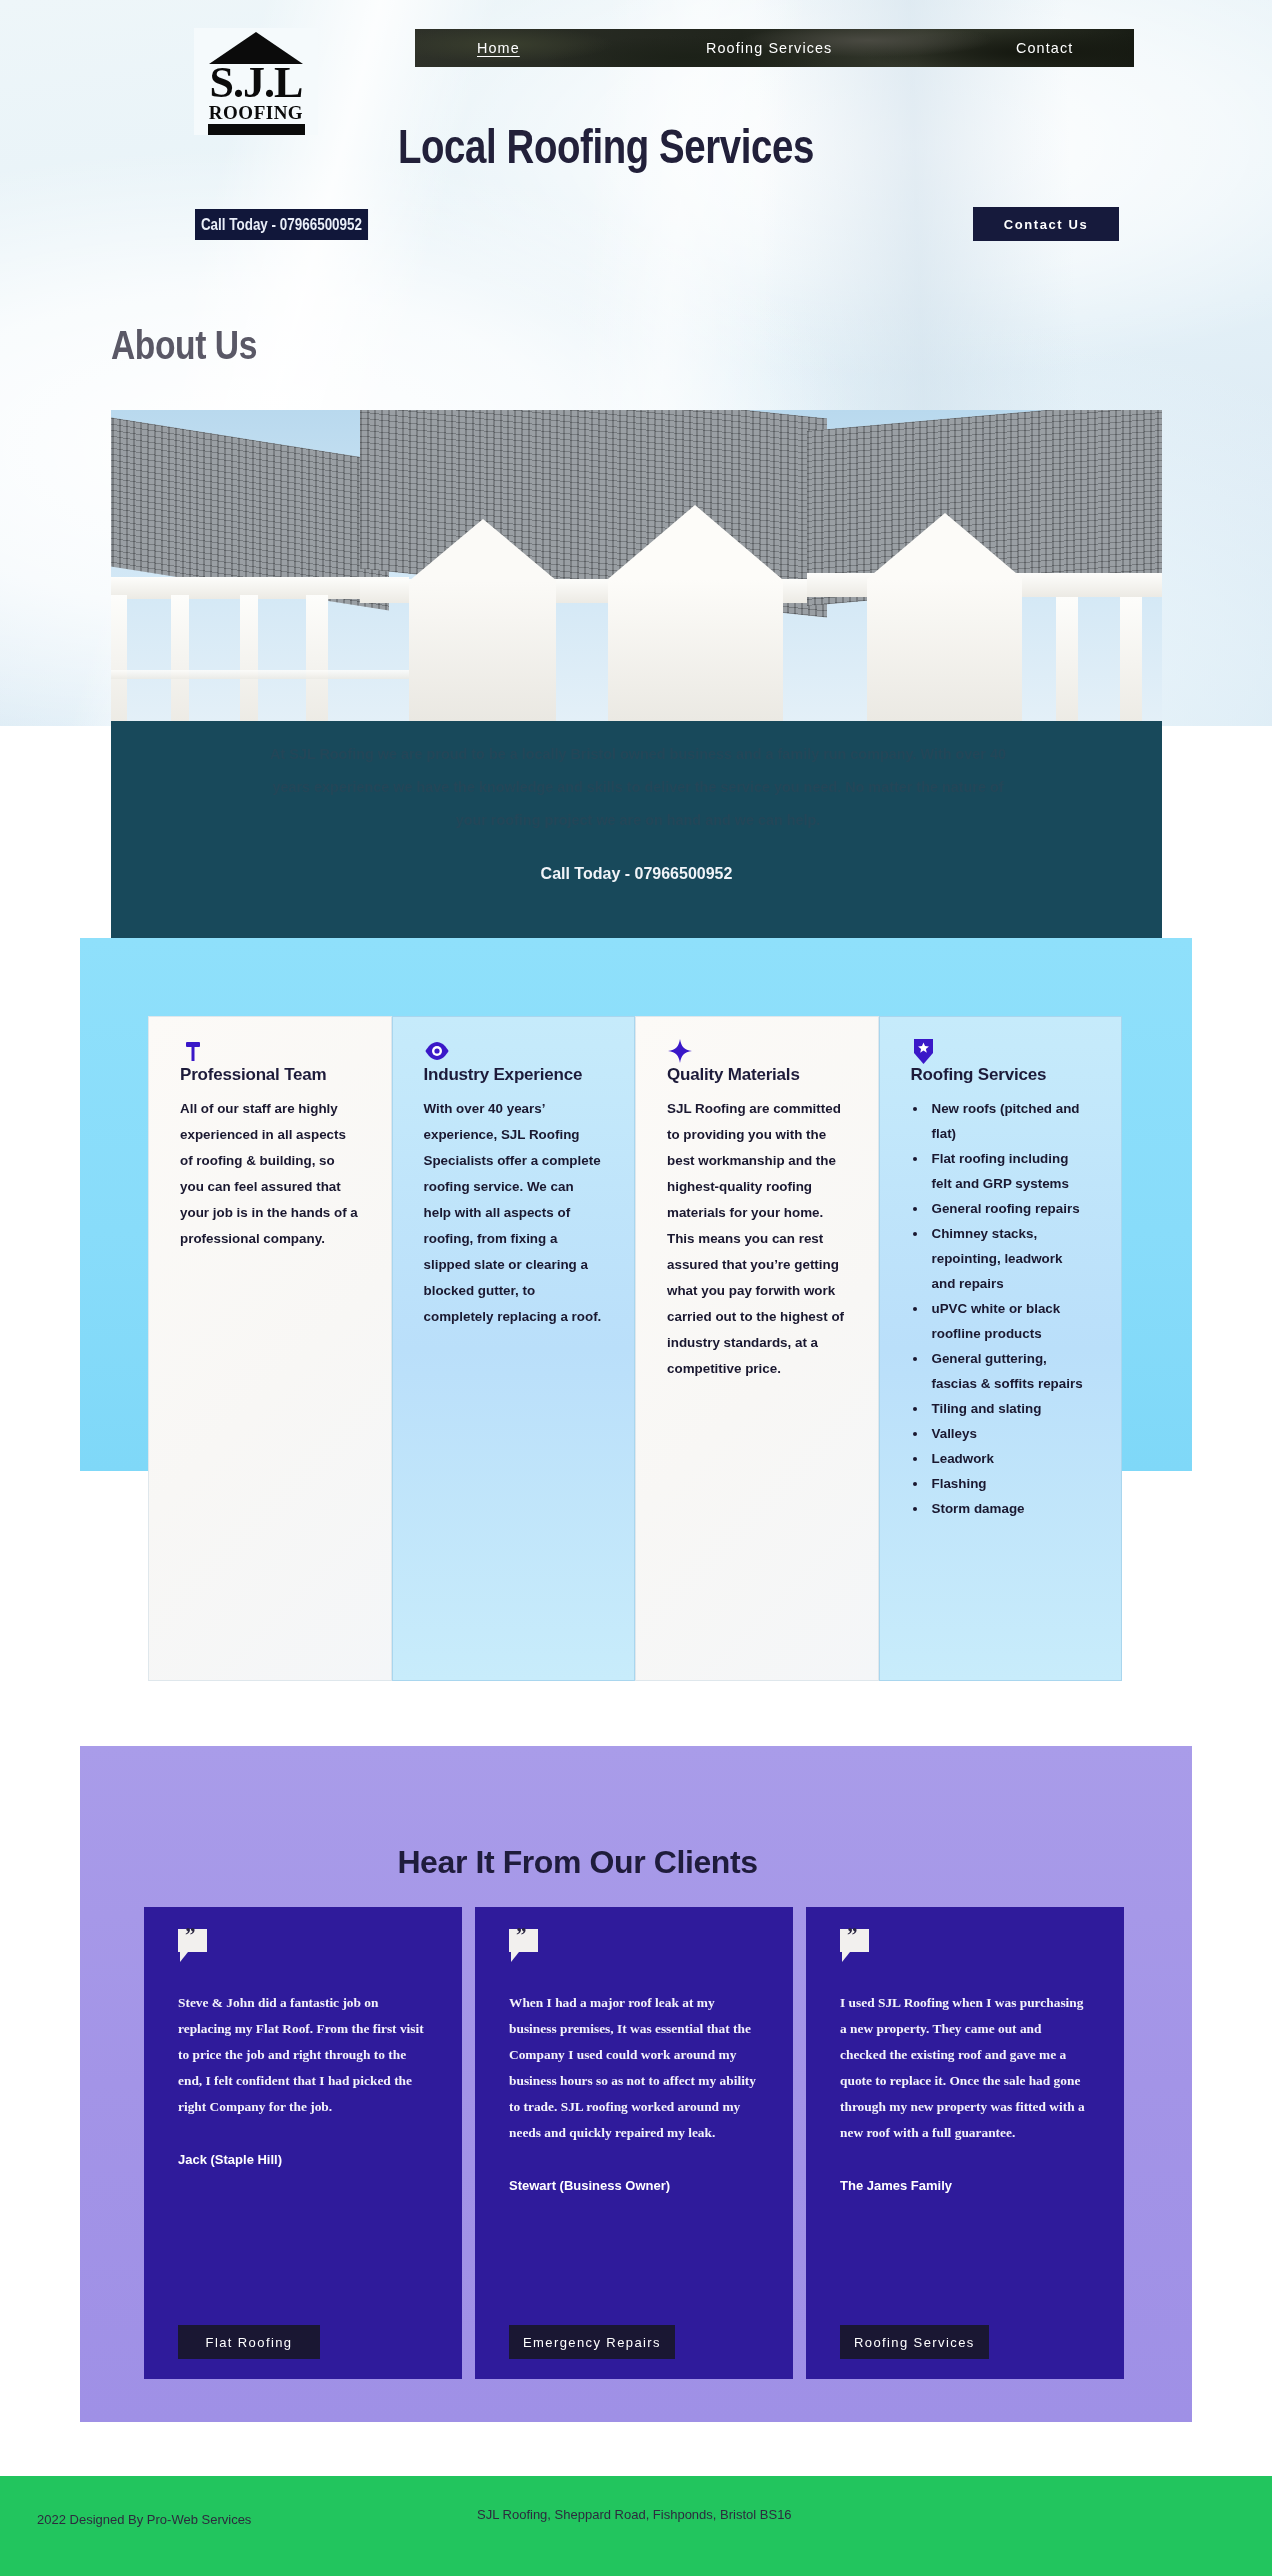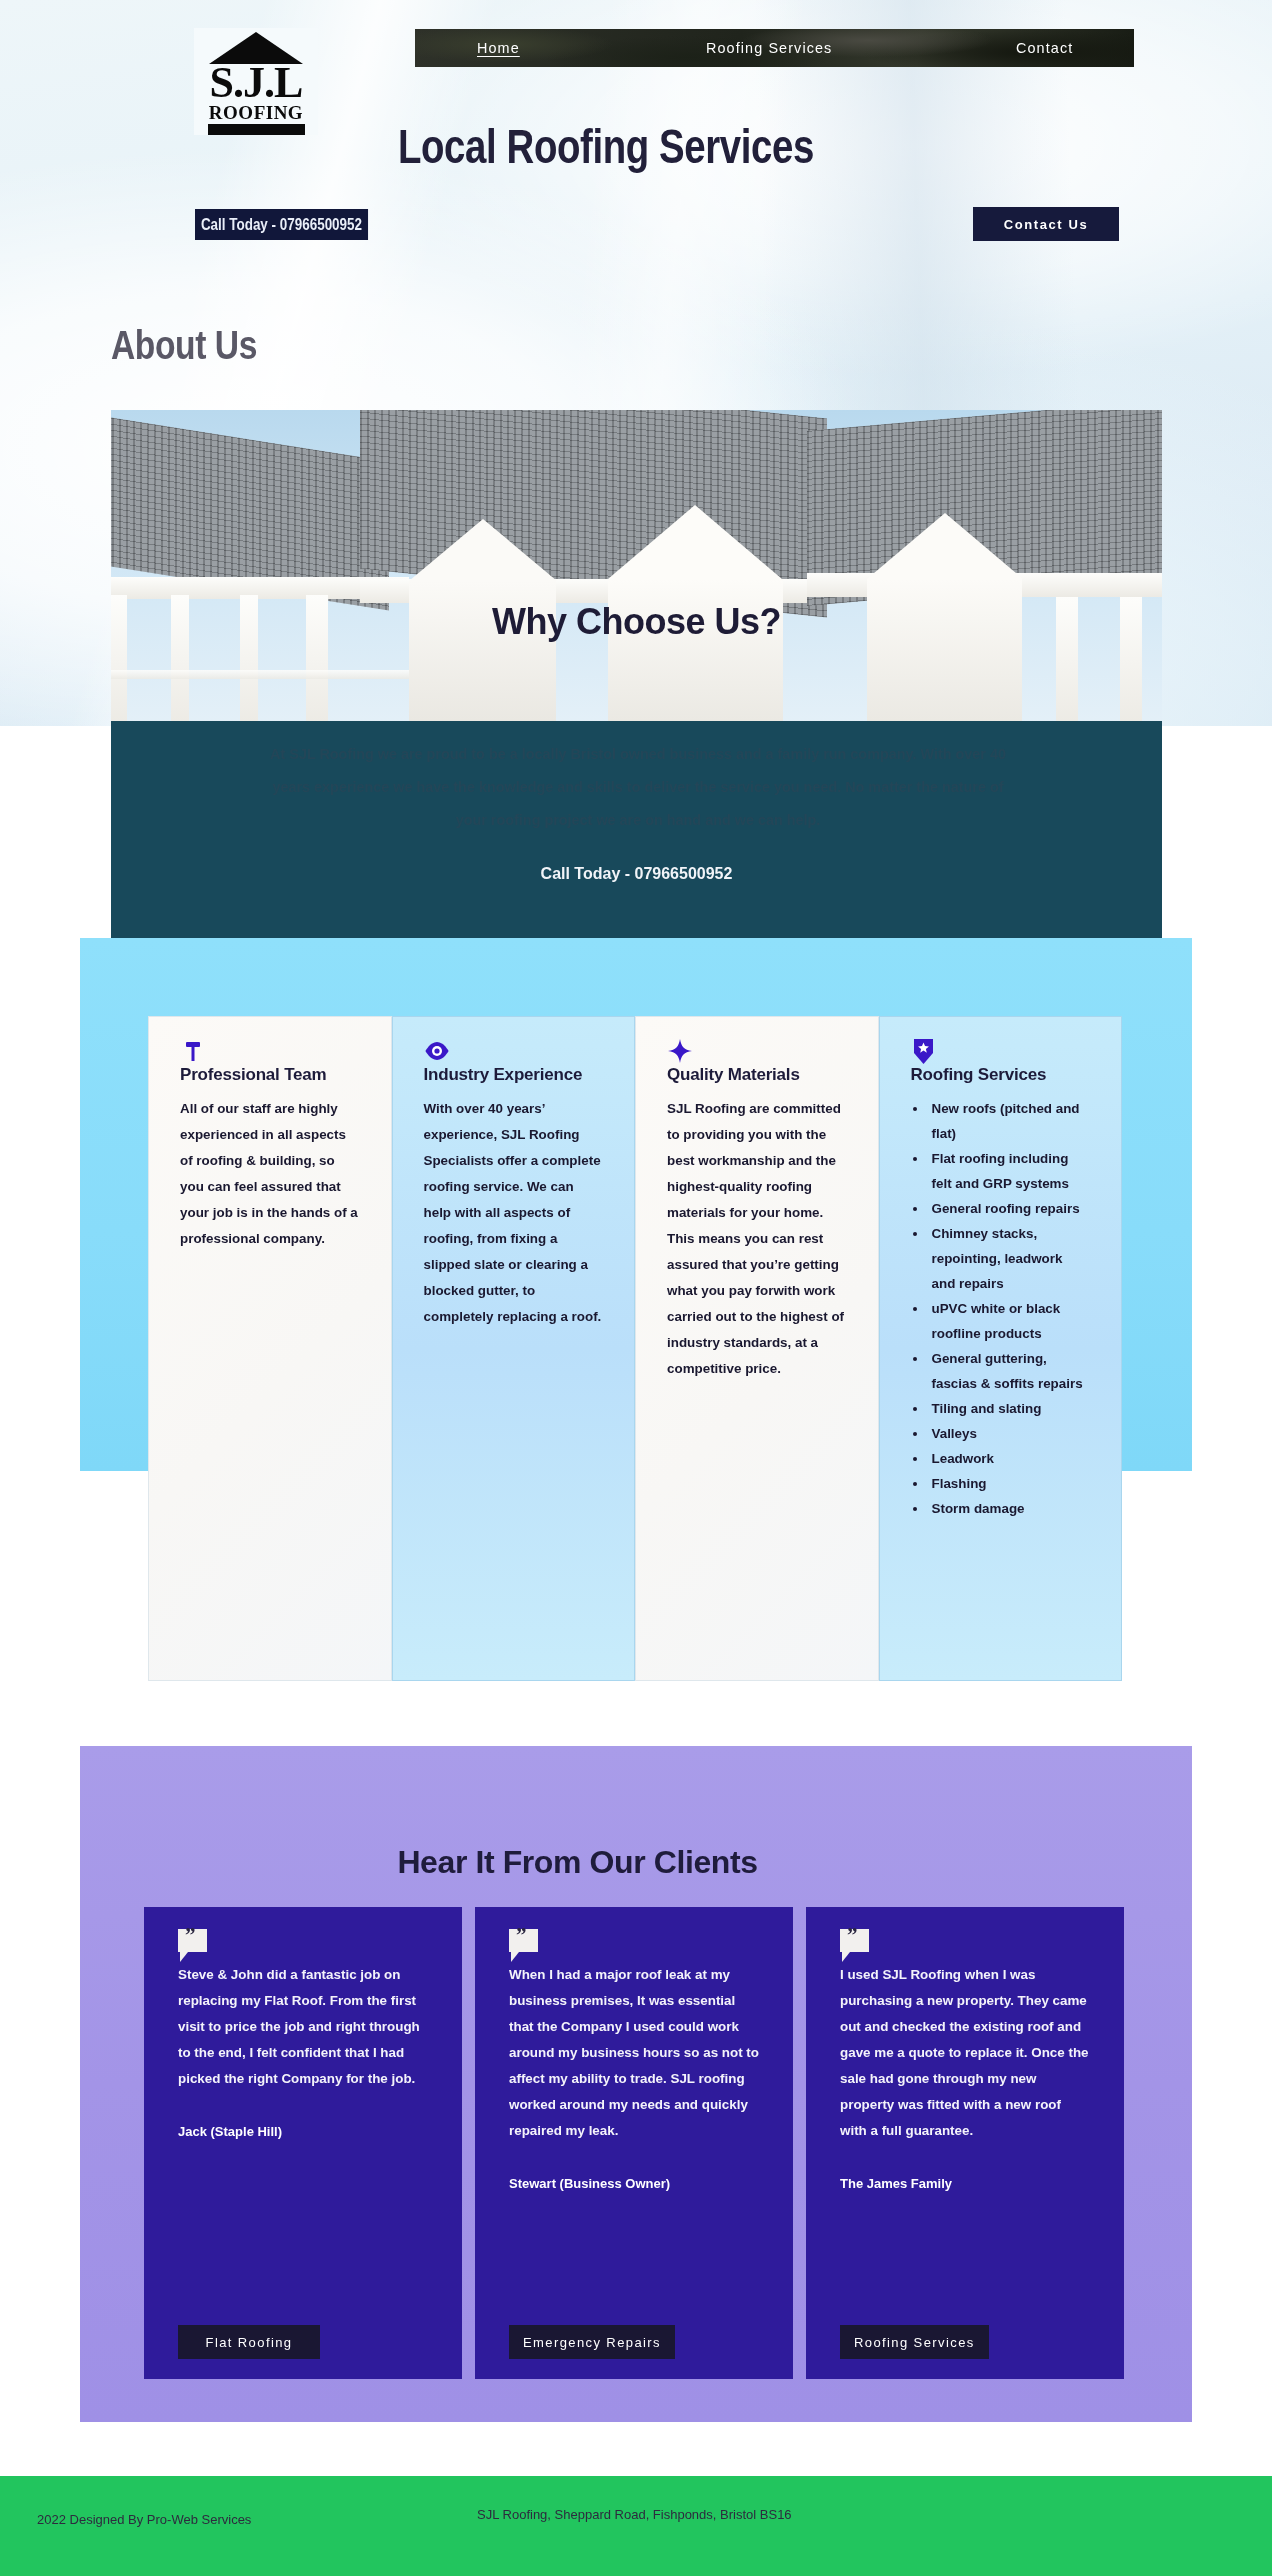--- a/index.html
+++ b/index.html
@@ -350,21 +350,22 @@
     font-size: 21px;
     font-weight: bold;
     color: #2a2640;
   }
   .testi p.body {
     font-size: 13.4px;
     line-height: 26px;
     color: #f4f3fb;
     font-weight: bold;
     margin-bottom: 32px;
-    font-family: Liberation Sans, sans-serif;
+    font-family: Liberation Serif, serif;
+    margin-top: 28px;
   }
   .testi p.author {
     font-size: 13px;
     font-weight: bold;
     color: #ffffff;
     font-family: "Liberation Sans", sans-serif;
   }
   .testi .tag {
     position: absolute;
     left: 34px; bottom: 20px;
@@ -446,21 +447,20 @@
     <div class="white" style="left:497px;top:169px;width:175px;height:149px;background:linear-gradient(180deg,#fdfcf9,#eae8e2);"></div>
 
     <div class="shingle" style="left:696px;top:4px;width:388px;height:175px;transform:skewY(-5deg);"></div>
     <div class="white" style="left:696px;top:163px;width:378px;height:24px;"></div>
     <div class="gable" style="left:756px;top:103px;border-left:78px solid transparent;border-right:78px solid transparent;border-bottom:66px solid #fcfbf8;"></div>
     <div class="white" style="left:756px;top:169px;width:155px;height:149px;background:linear-gradient(180deg,#fcfbf8,#eae8e2);"></div>
     <div class="white" style="left:945px;top:187px;width:22px;height:131px;"></div>
     <div class="white" style="left:1009px;top:187px;width:22px;height:131px;"></div>
   </div>
 
-  <div class="why-choose">Why Choose Us?</div>
 
   <div class="teal-panel">
     <div class="teal-text">At SJL Roofing we are proud to be a locally Bristol owned business and a family run company. With over 40 years experience we have the knowledge and skills to deliver the service you need. No matter the nature of your roofing project we are on hand and we can help.</div>
     <div class="teal-call">Call Today - 07966500952</div>
   </div>
 
   <div class="blue-band"></div>
 
   <div class="cards">
 

